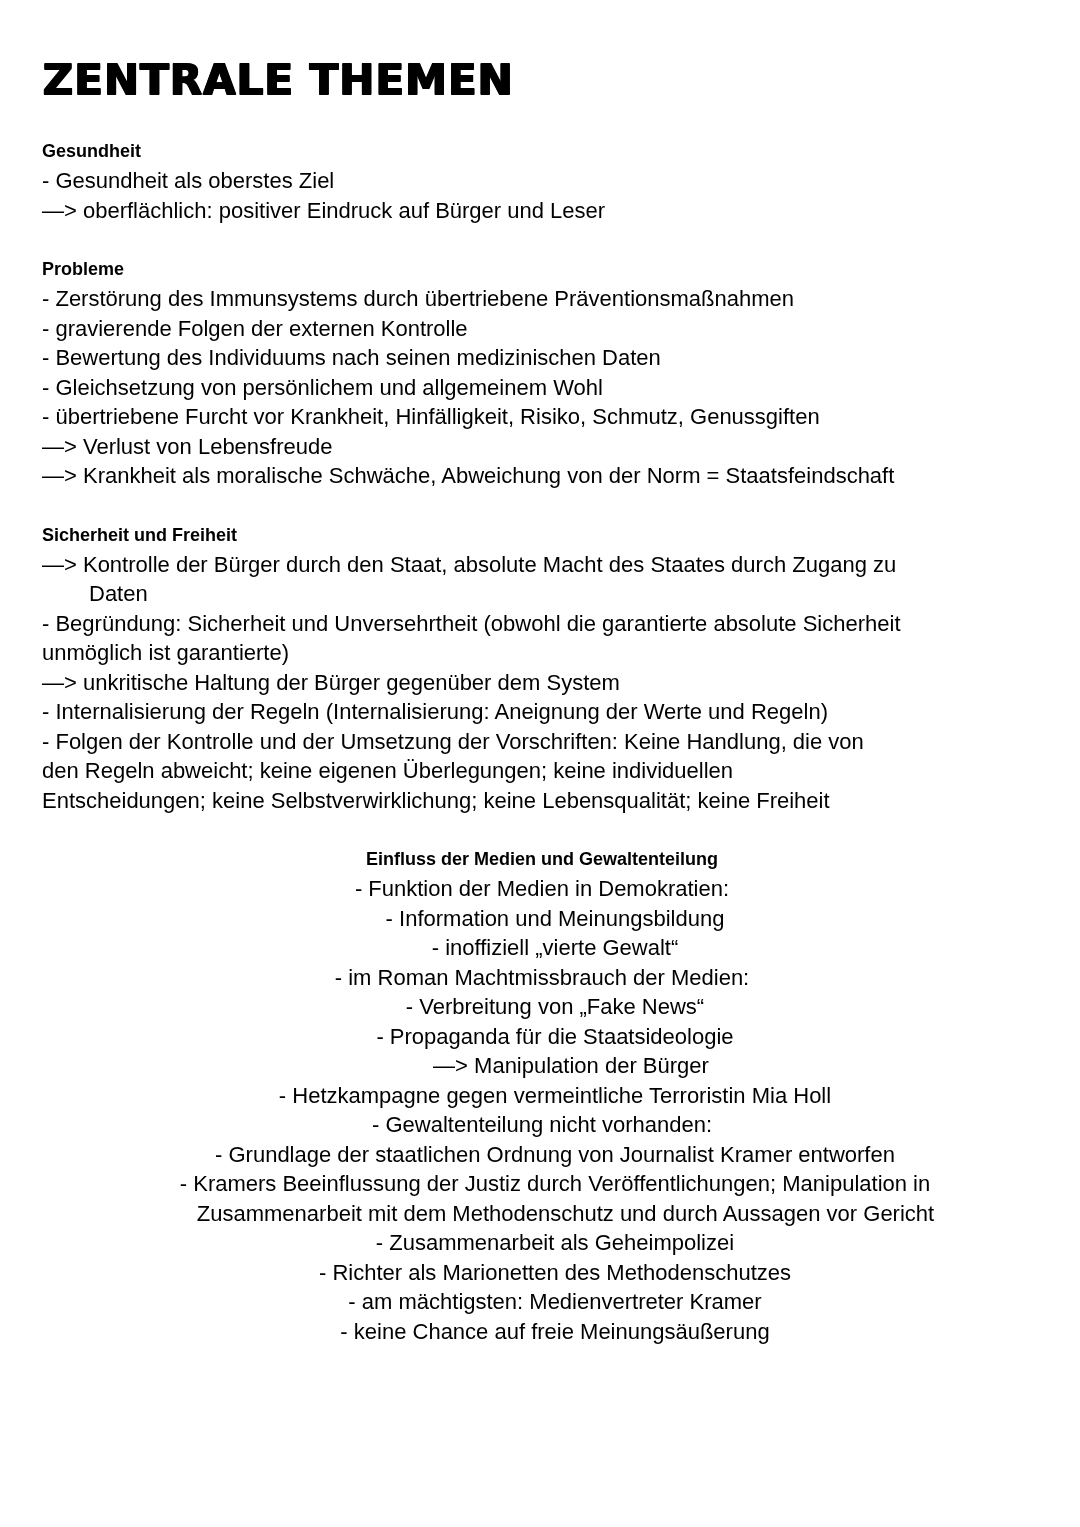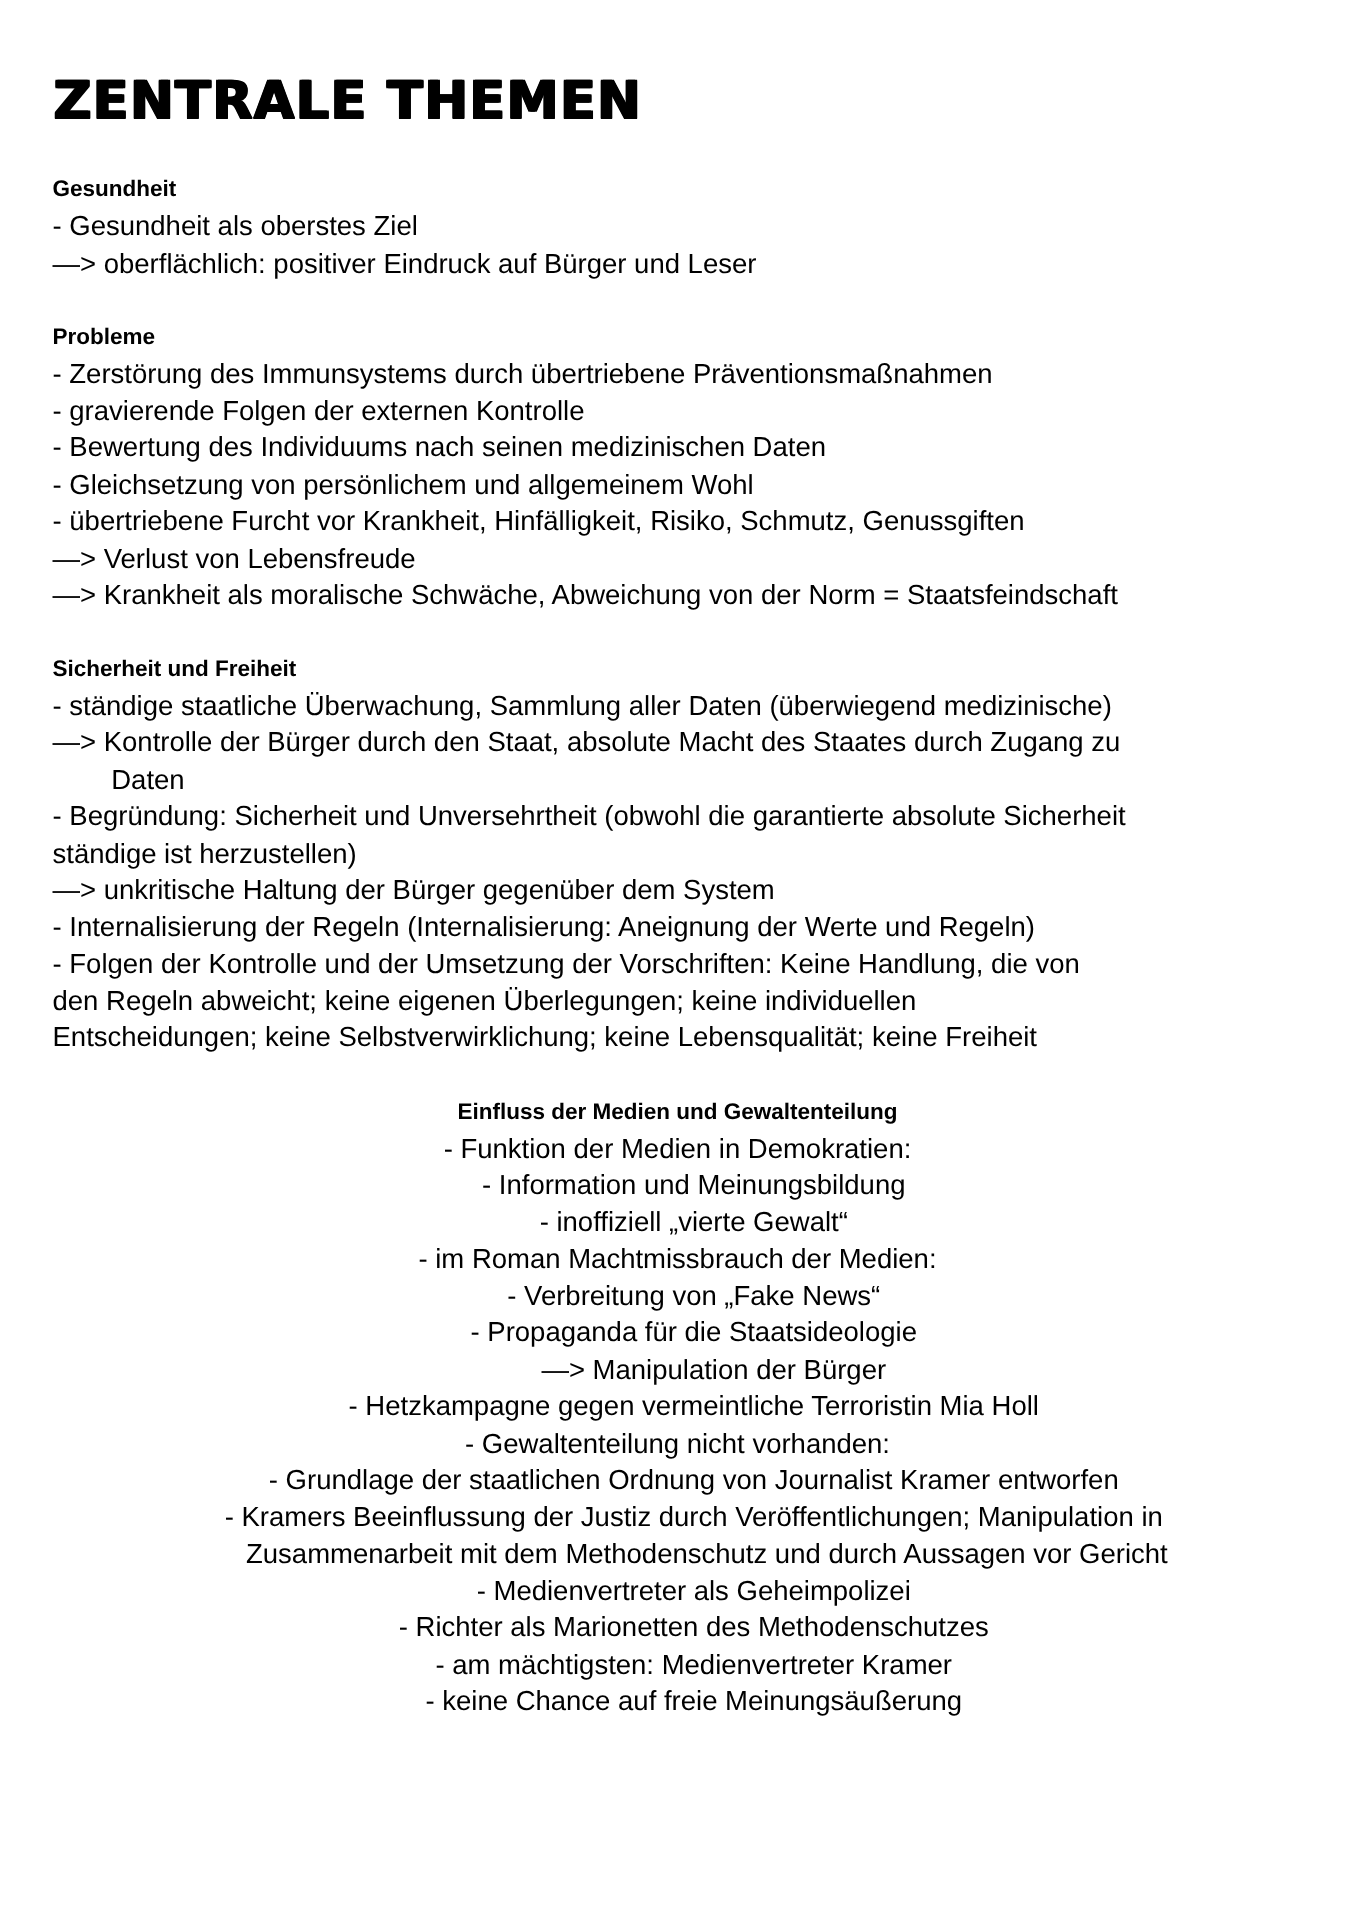--- a/index.html
+++ b/index.html
@@ -59,44 +59,43 @@
         <p class="line indent-0"><span>- Zerstörung des Immunsystems durch übertriebene Präventionsmaßnahmen</span></p>
         <p class="line indent-0"><span>- gravierende Folgen der externen Kontrolle</span></p>
         <p class="line indent-0"><span>- Bewertung des Individuums nach seinen medizinischen Daten</span></p>
         <p class="line indent-0"><span>- Gleichsetzung von persönlichem und allgemeinem Wohl</span></p>
         <p class="line indent-0"><span>- übertriebene Furcht vor Krankheit, Hinfälligkeit, Risiko, Schmutz, Genussgiften</span></p>
         <p class="line indent-0"><span>—&gt; Verlust von Lebensfreude</span></p>
         <p class="line indent-0"><span>—&gt; Krankheit als moralische Schwäche, Abweichung von der Norm = Staatsfeindschaft</span></p>
       </section>
       <section class="section">
         <h2 class="section-heading">Sicherheit und Freiheit</h2>
-        <p class="line indent-0"><span>- ständige staatliche Überwachung, Sammlung aller Daten (überwiegend medizinische)</span></p>
         <p class="line indent-0"><span>—&gt; Kontrolle der Bürger durch den Staat, absolute Macht des Staates durch Zugang zu</span></p>
         <p class="line indent-2"><span>Daten</span></p>
         <p class="line indent-0"><span>- Begründung: Sicherheit und Unversehrtheit (obwohl die garantierte absolute Sicherheit</span></p>
-        <p class="line indent-0"><span>ständige ist herzustellen)</span></p>
+        <p class="line indent-0"><span>unmöglich ist garantierte)</span></p>
         <p class="line indent-0"><span>—&gt; unkritische Haltung der Bürger gegenüber dem System</span></p>
         <p class="line indent-0"><span>- Internalisierung der Regeln </span><span class="italic">(Internalisierung: Aneignung der Werte und Regeln)</span></p>
         <p class="line indent-0"><span>- Folgen der Kontrolle und der Umsetzung der Vorschriften: Keine Handlung, die von</span></p>
         <p class="line indent-0"><span>den Regeln abweicht; keine eigenen Überlegungen; keine individuellen</span></p>
         <p class="line indent-0"><span>Entscheidungen; keine Selbstverwirklichung; keine Lebensqualität; keine Freiheit</span></p>
       </section>
       <section class="section">
         <h2 class="section-heading">Einfluss der Medien und Gewaltenteilung</h2>
         <p class="line indent-0"><span>- Funktion der Medien in Demokratien:</span></p>
         <p class="line indent-1"><span>- Information und Meinungsbildung</span></p>
         <p class="line indent-1"><span>- inoffiziell „vierte Gewalt“</span></p>
         <p class="line indent-0"><span>- im Roman Machtmissbrauch der Medien:</span></p>
         <p class="line indent-1"><span>- Verbreitung von „Fake News“</span></p>
         <p class="line indent-1"><span>- Propaganda für die Staatsideologie</span></p>
         <p class="line indent-3"><span>—&gt; Manipulation der Bürger</span></p>
         <p class="line indent-1"><span>- Hetzkampagne gegen vermeintliche Terroristin Mia Holl</span></p>
         <p class="line indent-0"><span>- Gewaltenteilung nicht vorhanden:</span></p>
         <p class="line indent-1"><span>- Grundlage der staatlichen Ordnung von Journalist Kramer entworfen</span></p>
         <p class="line indent-1"><span>- Kramers Beeinflussung der Justiz durch Veröffentlichungen; Manipulation in</span></p>
         <p class="line indent-2"><span>Zusammenarbeit mit dem Methodenschutz und durch Aussagen vor Gericht</span></p>
-        <p class="line indent-1"><span>- Medienvertreter als Geheimpolizei</span></p>
+        <p class="line indent-1"><span>- Zusammenarbeit als Geheimpolizei</span></p>
         <p class="line indent-1"><span>- Richter als Marionetten des Methodenschutzes</span></p>
         <p class="line indent-1"><span>- am mächtigsten: Medienvertreter Kramer</span></p>
         <p class="line indent-1"><span>- keine Chance auf freie Meinungsäußerung</span></p>
       </section>
     </div>
 </main>
 
 </body></html>

